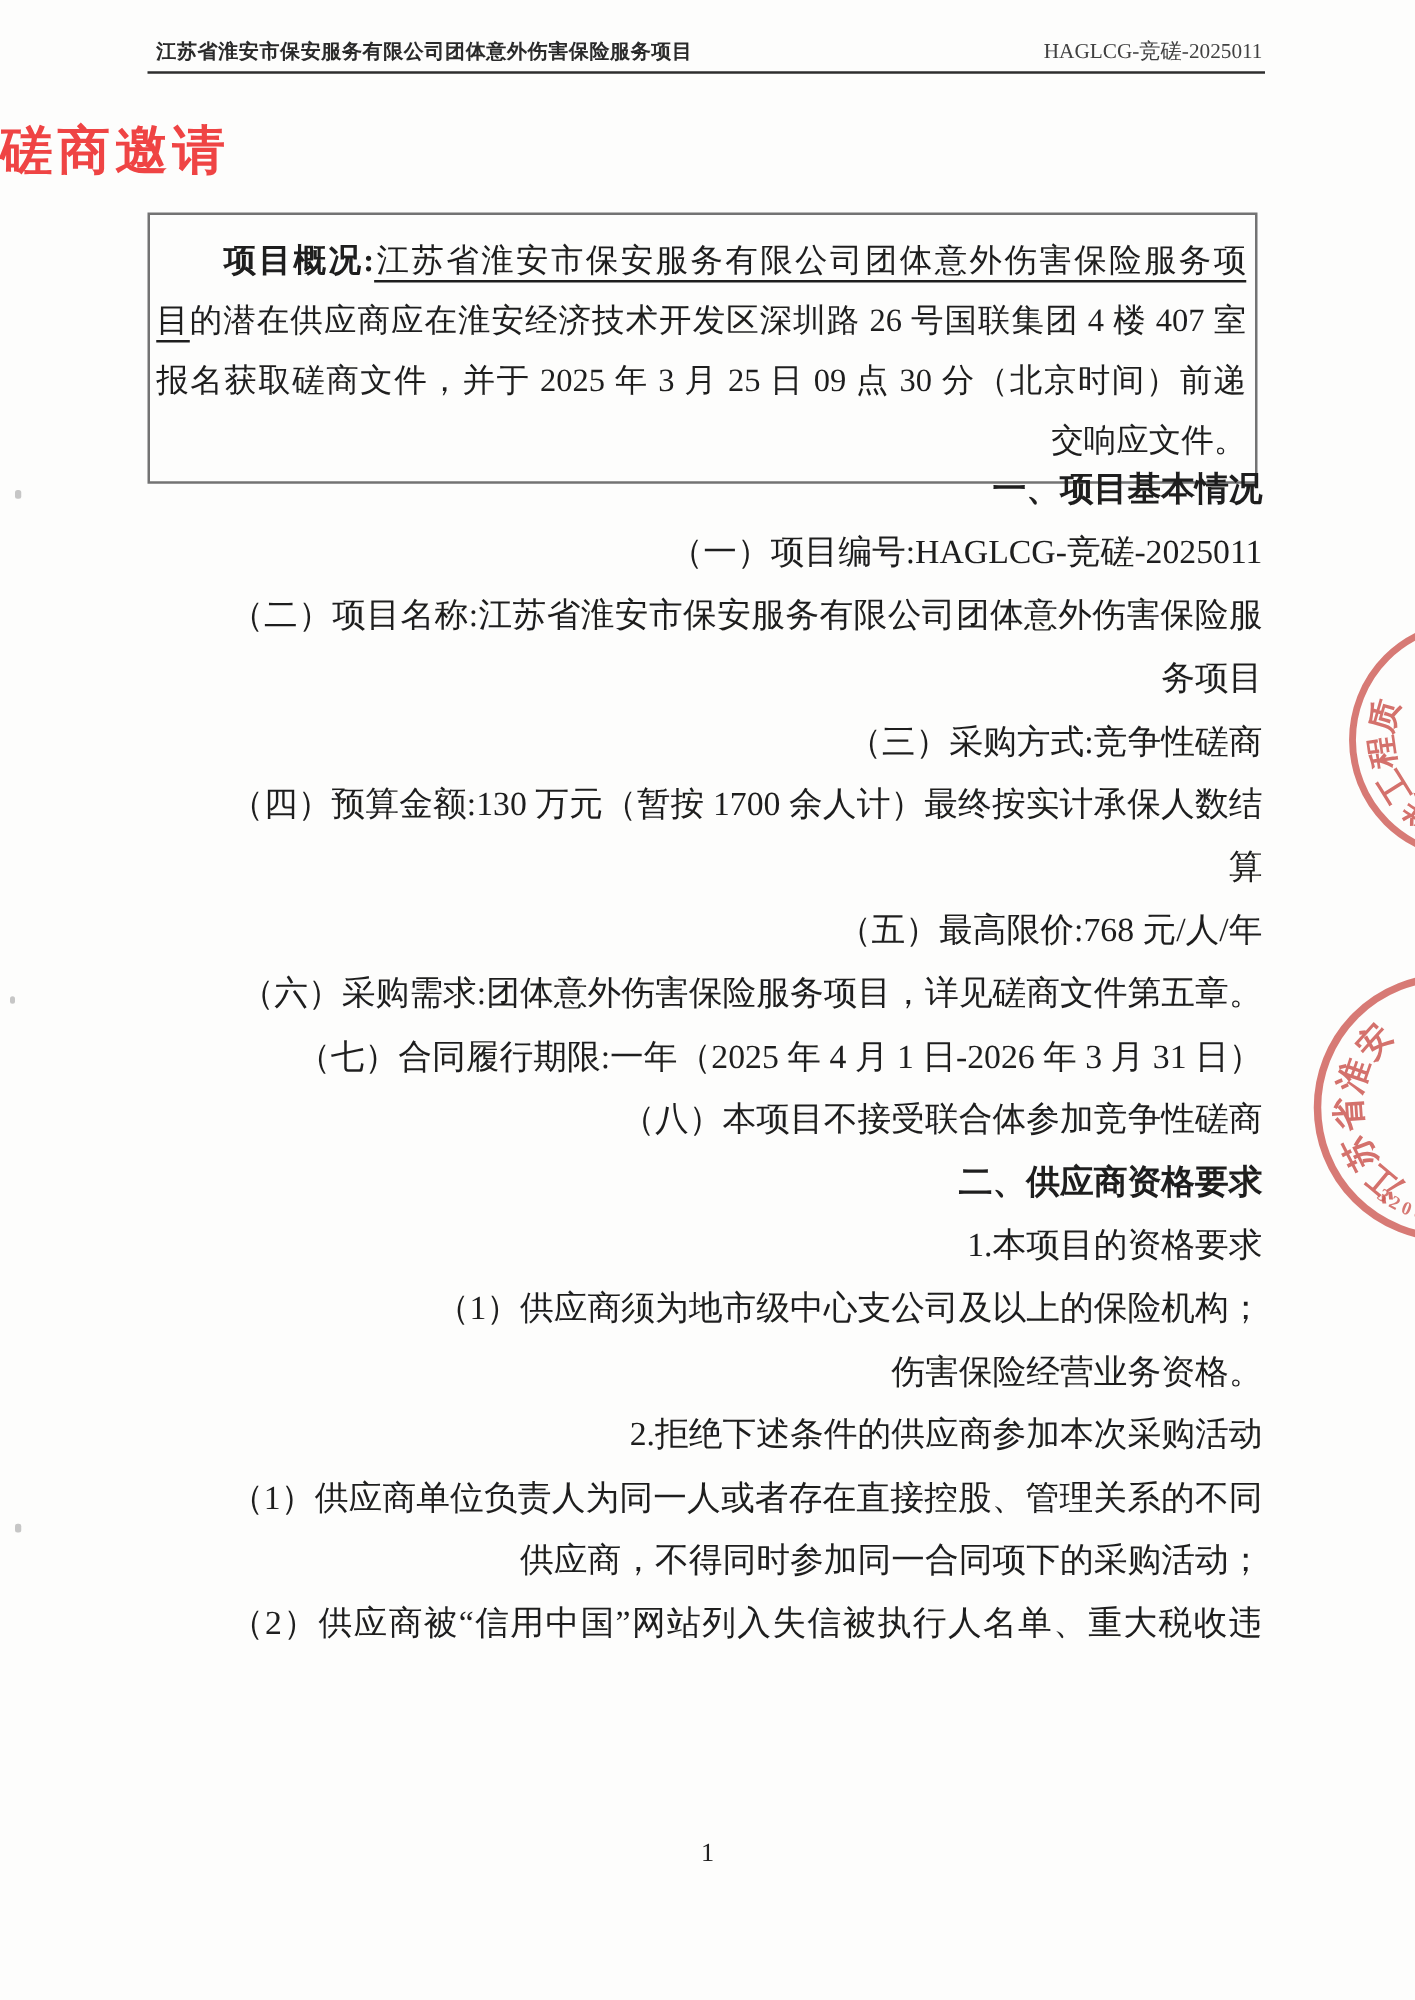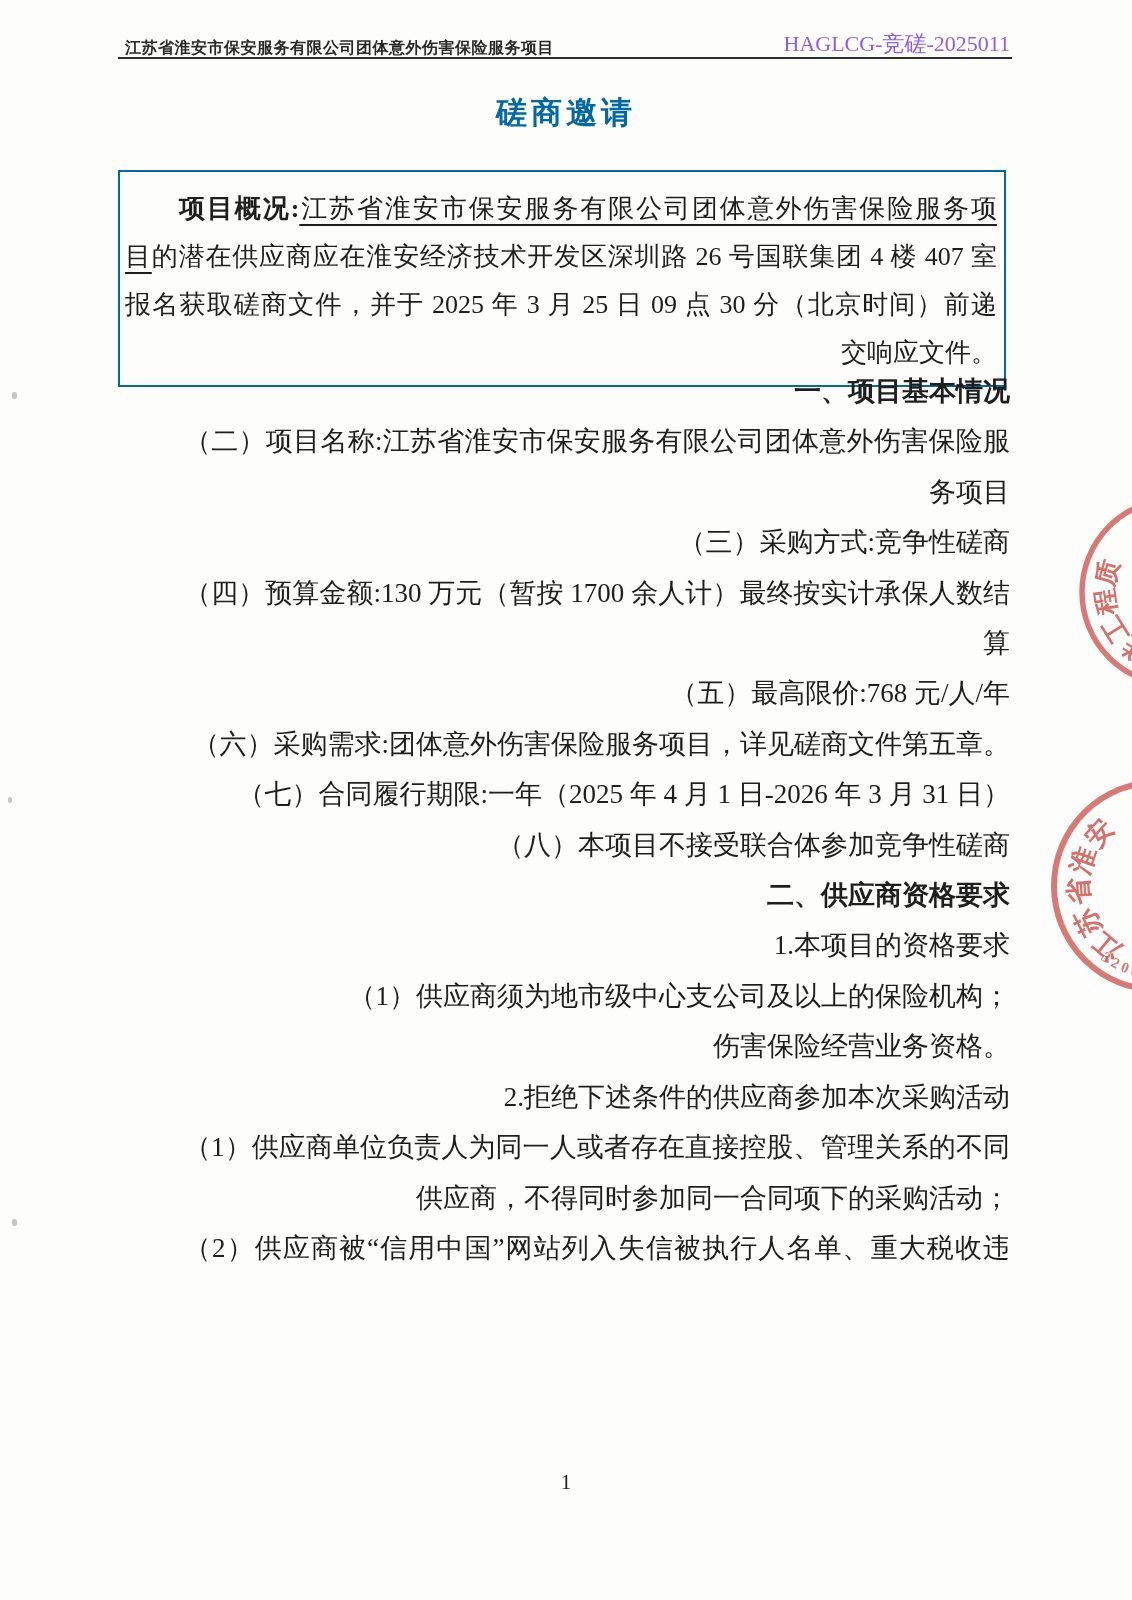--- a/index.html
+++ b/index.html
@@ -3,26 +3,26 @@
 <meta charset="utf-8">
 <style>
   html,body{margin:0;padding:0;background:#e8e8e8;}
   .page{
     position:relative;width:1132px;height:1600px;margin:0 auto;
     background:#fdfdfc;overflow:hidden;
     font-family:"Liberation Serif","DejaVu Serif",serif;color:#1e1e1e;
   }
   .header{position:absolute;left:118px;top:29px;width:892px;display:flex;justify-content:space-between;align-items:flex-end;}
   .header .hl{font-size:16px;font-weight:700;letter-spacing:.5px;padding-left:7px;color:#2a2a2a;}
-  .header .hr{font-size:22px;color:#8b5cf6;}
+  .header .hr{font-size:17px;color:#404040;}
   .rule{position:absolute;left:118px;top:57px;width:894px;border-top:2.5px solid #2e2e2e;}
-  .title{position:absolute;left:0;top:92px;width:100%;text-align:center;font-size:31px;font-weight:700;letter-spacing:4px;color:#0369a1;}
+  .title{position:absolute;left:0;top:92px;width:100%;font-size:42px;font-weight:700;letter-spacing:4px;color:#ef4444;}
   .obox{
     position:absolute;left:118px;top:170px;width:888px;box-sizing:border-box;
-    border:2px solid #0369a1;padding:13px 7px 8px 5px;background:transparent;
+    border:2px solid #737373;padding:13px 7px 8px 5px;background:transparent;
   }
   .obox .line{line-height:48px;font-size:26px;}
   .docbody{position:absolute;left:122px;top:366px;width:888px;}
   .docbody .line{line-height:50.4px;font-size:27px;}
   .line{text-align:right;color:#1e1e1e;}
   .line.ind{text-indent:62px;}
   .obox .line.ind{text-indent:54px;}
   .line.just{text-align:justify;text-align-last:justify;}
   .seg.b{font-weight:700;}
   .seg.u{text-decoration:underline;text-underline-offset:7px;text-decoration-thickness:1.5px;}
@@ -46,20 +46,21 @@
 
   <div class="obox" id="box-lines">
       <div class="line ind just"><span class="seg b">项目概况:</span><span class="seg u">江苏省淮安市保安服务有限公司团体意外伤害保险服务项</span></div>
       <div class="line just"><span class="seg u">目</span><span class="seg">的潜在供应商应在淮安经济技术开发区深圳路 26 号国联集团 4 楼 407 室</span></div>
       <div class="line just"><span class="seg">报名获取磋商文件，并于 2025 年 3 月 25 日 09 点 30 分（北京时间）前递</span></div>
       <div class="line"><span class="seg">交响应文件。</span></div>
     </div>
 
   <div class="docbody" id="body-lines">
       <div class="line ind"><span class="seg b">一、项目基本情况</span></div>
+      <div class="line ind"><span class="seg">（一）项目编号:HAGLCG-竞磋-2025011</span></div>
       <div class="line ind just"><span class="seg">（二）项目名称:江苏省淮安市保安服务有限公司团体意外伤害保险服</span></div>
       <div class="line"><span class="seg">务项目</span></div>
       <div class="line ind"><span class="seg">（三）采购方式:竞争性磋商</span></div>
       <div class="line ind just"><span class="seg">（四）预算金额:130 万元（暂按 1700 余人计）最终按实计承保人数结</span></div>
       <div class="line"><span class="seg">算</span></div>
       <div class="line ind"><span class="seg">（五）最高限价:768 元/人/年</span></div>
       <div class="line ind"><span class="seg">（六）采购需求:团体意外伤害保险服务项目，详见磋商文件第五章。</span></div>
       <div class="line ind"><span class="seg">（七）合同履行期限:一年（2025 年 4 月 1 日-2026 年 3 月 31 日）</span></div>
       <div class="line ind"><span class="seg">（八）本项目不接受联合体参加竞争性磋商</span></div>
       <div class="line ind"><span class="seg b">二、供应商资格要求</span></div>

